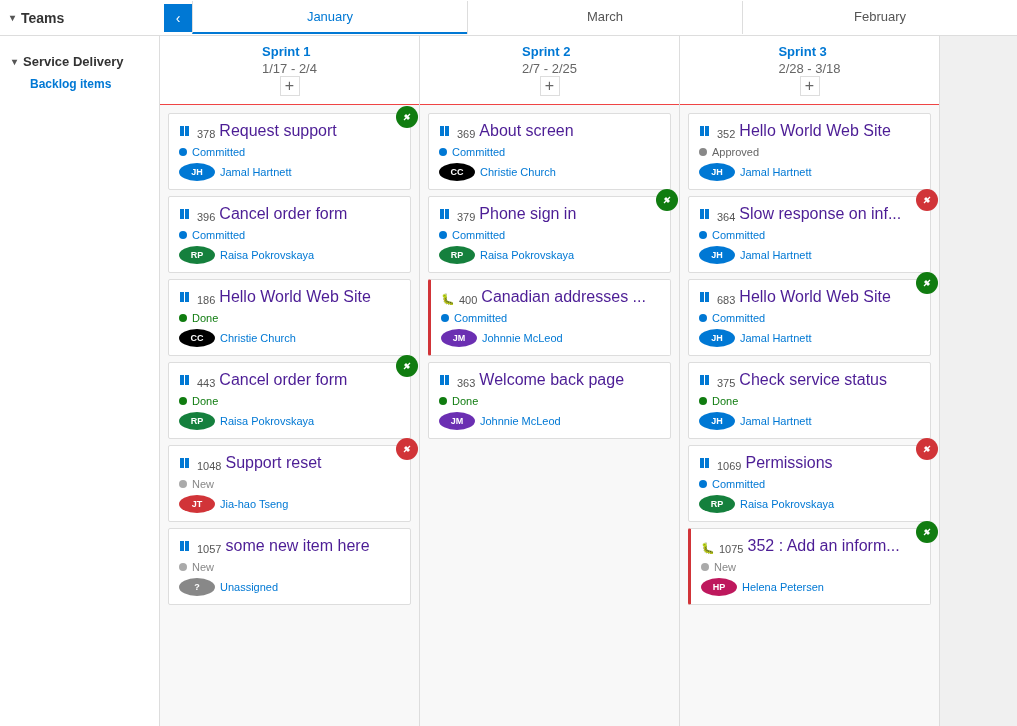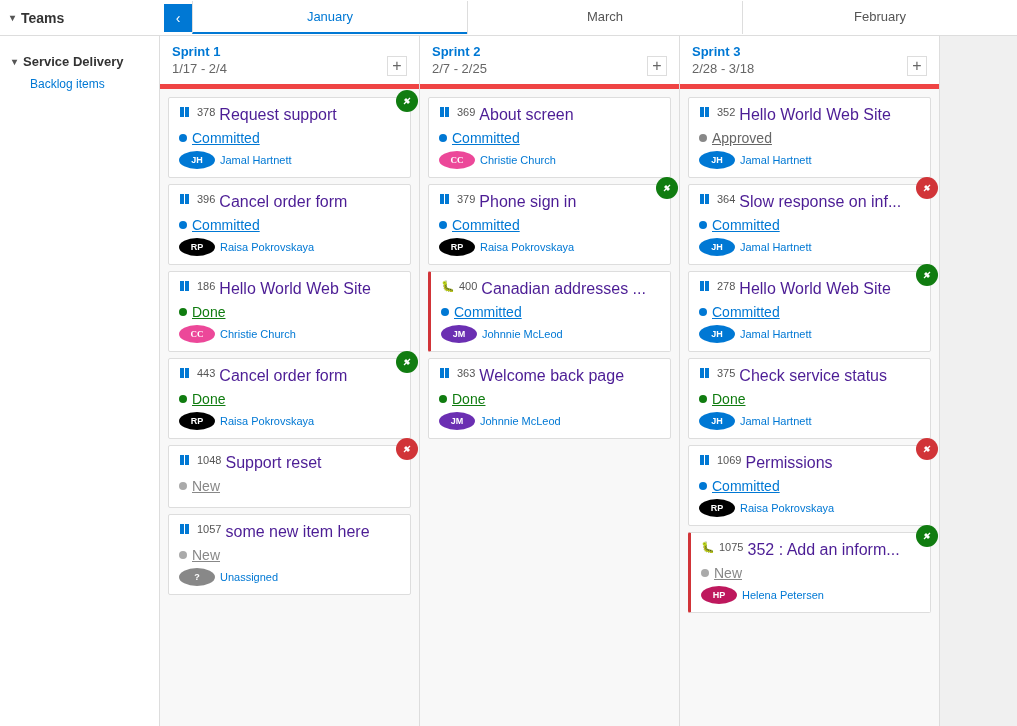--- a/index.html
+++ b/index.html
@@ -17,57 +17,57 @@
     .month-col.active { color: #0078d4; border-bottom: 2px solid #0078d4; text-align: center; }
 
     
     .main-layout { display: flex; flex: 1; overflow: hidden; }
 
     
     .sidebar { width: 160px; background: #fff; border-right: 1px solid #ddd; padding-top: 8px; }
     .sidebar-section { padding: 6px 8px; }
     .sidebar-title { display: flex; align-items: center; gap: 6px; font-size: 13px; font-weight: 600; color: #333; cursor: pointer; padding: 4px 4px; }
     .sidebar-title .chevron { font-size: 10px; color: #555; }
-    .sidebar-item { padding: 4px 8px 4px 22px; font-size: 12px; color: #0078d4; cursor: pointer; }
+    .sidebar-item { padding: 4px 8px 4px 22px; font-size: 12px; color: #0078d4; cursor: pointer; font-weight: bold; }
 
     
     .content-area { flex: 1; display: flex; overflow-x: auto; }
 
     
     .sprint-col { flex: 0 0 260px; display: flex; flex-direction: column; border-right: 1px solid #ddd; background: #f8f8f8; }
-    .sprint-header { padding: 8px 12px; background: #fff; border-bottom: 5px solid #ef4444; display: flex; justify-content: space-between; align-items: flex-end; }
+    .sprint-header { padding: 8px 12px; background: #fff; border-bottom: 1px solid #ef4444; display: flex; justify-content: space-between; align-items: center; flex-direction: column; }
     .sprint-title { font-size: 13px; font-weight: 600; color: #0078d4; }
     .sprint-dates { font-size: 13px; color: #666; margin-top: 2px; }
     .sprint-add { width: 20px; height: 20px; display: flex; align-items: center; justify-content: center; cursor: pointer; color: #666; font-size: 16px; border: 1px solid #ddd; background: #fff; }
 
     .sprint-cards { flex: 1; overflow-y: auto; padding: 8px; display: flex; flex-direction: column; gap: 6px; }
 
     
     .card { background: #fff; border: 1px solid #ddd; border-radius: 2px; padding: 8px 10px; position: relative; }
     .card.red-border { border-left: 3px solid #d13438; }
-    .card-header { display: flex; align-items: flex-start; gap: 4px; margin-bottom: 6px; }
+    .card-header { display: flex; align-items: flex-end; gap: 4px; margin-bottom: 6px; }
     .card-icon { color: #0078d4; font-size: 12px; font-weight: 700; display: inline-block; width: 14px; text-align: center; }
     .card-icon.bug { color: #d13438; }
     .card-id { color: #555; font-size: 11px; }
     .card-title { font-size: 16px; color: #4c1d95; flex: 1; white-space: nowrap; overflow: hidden; text-overflow: ellipsis; }
     .card-status { display: flex; align-items: center; gap: 5px; margin-bottom: 5px; font-size: 11px; }
     .status-dot { width: 8px; height: 8px; border-radius: 50%; display: inline-block; }
     .dot-committed { background: #0078d4; }
     .dot-approved { background: #888; }
     .dot-done { background: #107c10; }
     .dot-new { background: #aaa; }
-    .status-text { color: #0078d4; font-size: 14px; text-decoration: underline; }
+    .status-text { color: #0078d4; font-size: 11px; }
     .status-text.approved { color: #666; }
     .status-text.done { color: #107c10; }
     .status-text.new { color: #888; }
     .card-assignee { display: flex; align-items: center; gap: 5px; font-size: 11px; color: #0078d4; }
     .avatar { width: 36px; height: 18px; border-radius: 50%; display: flex; align-items: center; justify-content: center; font-size: 9px; font-weight: 600; color: #fff; }
     .avatar-jh { background: #0078d4; }
-    .avatar-rp { background: #000000; }
-    .avatar-cc { background: #ec4899; font-family: Liberation Serif, serif; }
+    .avatar-rp { background: #15803d; }
+    .avatar-cc { background: #000000; }
     .avatar-jm { background: #6b2fb2; }
     .avatar-jt { background: #d13438; }
     .avatar-hp { background: #be185d; }
     .avatar-unassigned { background: #888; }
 
     .link-badge { position: absolute; top: -8px; right: -8px; width: 22px; height: 22px; border-radius: 50%; display: flex; align-items: center; justify-content: center; font-size: 10px; color: #fff; cursor: pointer; }
     .link-badge.green { background: #107c10; }
     .link-badge.red { background: #d13438; }
 
     .sprint-col:nth-child(1) { background: #f8f8f8; }
@@ -206,20 +206,24 @@
                     <rect x="0" y="1" width="4" height="10" fill="#0078d4"></rect>
                     <rect x="5" y="1" width="4" height="10" fill="#0078d4"></rect>
                   </svg></span>
                 <span class="card-id">1048</span>
                 <span class="card-title">Support reset</span>
               </div>
               <div class="card-status">
                 <span class="status-dot dot-new"></span>
                 <span class="status-text new">New</span>
               </div>
+              <div class="card-assignee">
+                <div class="avatar avatar-jt">JT</div>
+                <span>Jia-hao Tseng</span>
+              </div>
               <div class="link-badge red">
                 <svg width="12" height="12" viewBox="0 0 12 12">
                   <path d="M5 3L4 4l-1 1 1 1 1-1 1 1-1 1 1 1 2-2-2-2zM7 9l1-1 1-1-1-1-1 1-1-1 1-1-1-1-2 2 2 2z" fill="white"></path>
                   <line x1="3" y1="9" x2="9" y2="3" stroke="white" stroke-width="1.2"></line>
                 </svg>
               </div>
             </div>
             <div class="card">
               <div class="card-header">
                 <span class="card-icon"><svg width="12" height="12" viewBox="0 0 12 12">
@@ -376,21 +380,21 @@
                   <line x1="3" y1="9" x2="9" y2="3" stroke="white" stroke-width="1.2"></line>
                 </svg>
               </div>
             </div>
             <div class="card">
               <div class="card-header">
                 <span class="card-icon"><svg width="12" height="12" viewBox="0 0 12 12">
                     <rect x="0" y="1" width="4" height="10" fill="#0078d4"></rect>
                     <rect x="5" y="1" width="4" height="10" fill="#0078d4"></rect>
                   </svg></span>
-                <span class="card-id">278</span>
+                <span class="card-id">683</span>
                 <span class="card-title">Hello World Web Site</span>
               </div>
               <div class="card-status">
                 <span class="status-dot dot-committed"></span>
                 <span class="status-text ">Committed</span>
               </div>
               <div class="card-assignee">
                 <div class="avatar avatar-jh">JH</div>
                 <span>Jamal Hartnett</span>
               </div>

